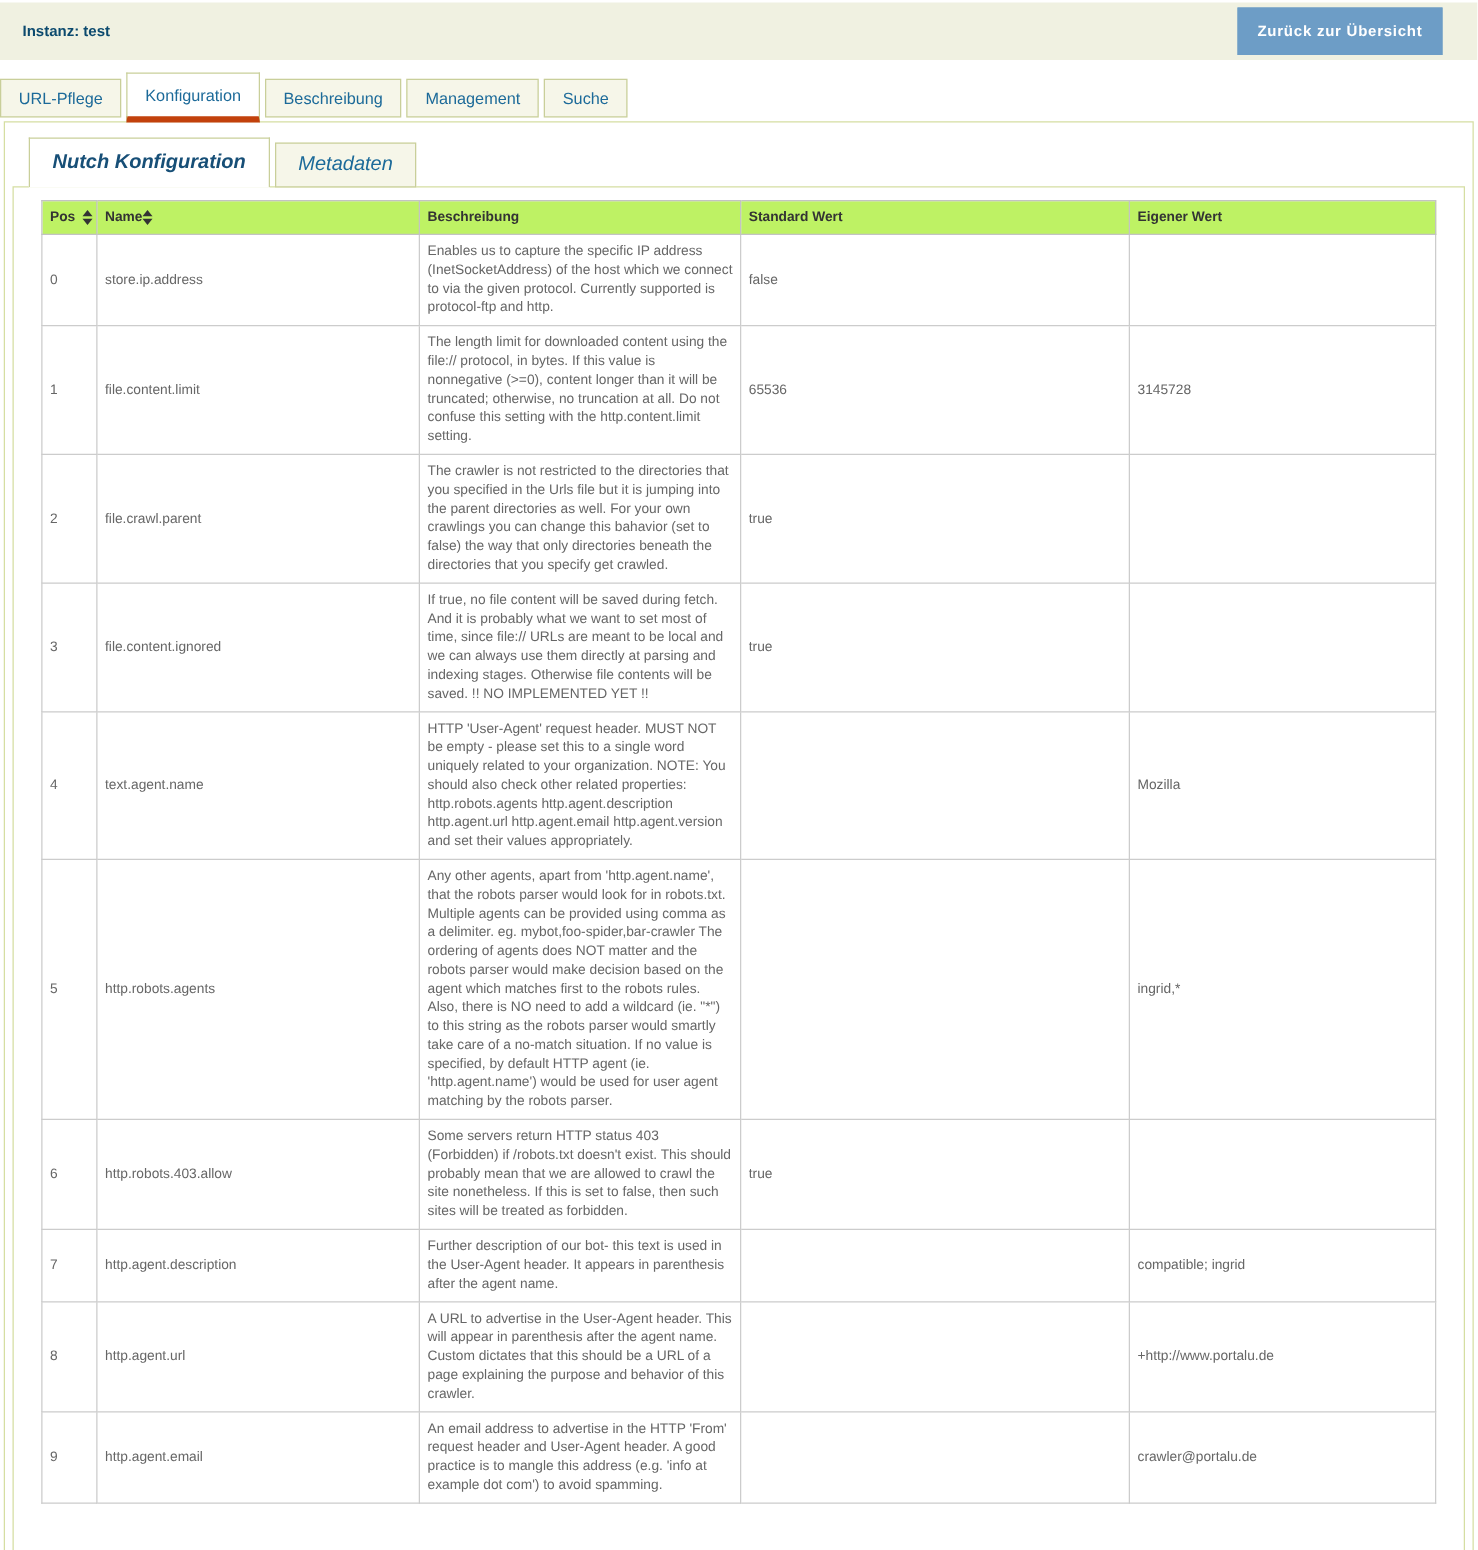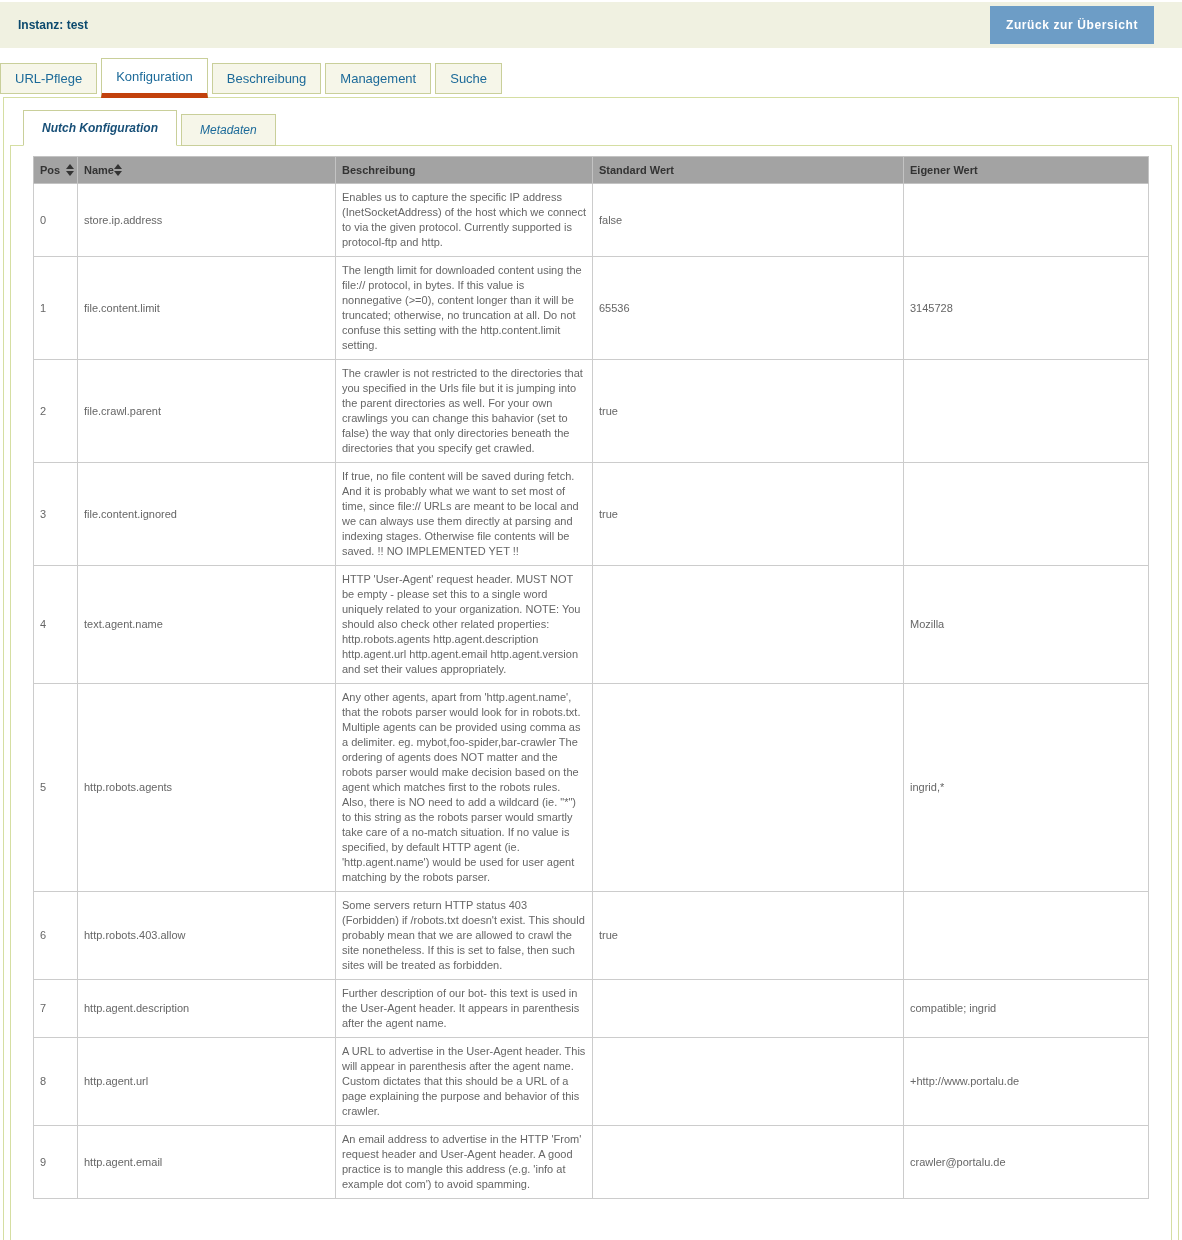--- a/index.html
+++ b/index.html
@@ -69,21 +69,21 @@
   .sub-tabs {
     display: flex;
     gap: 4px;
     margin-left: 19px;
     align-items: flex-end;
     position: relative;
     z-index: 2;
     margin-bottom: -1px;
   }
   .subtab {
-    font-size: 12px;
+    font-size: 16px;
     font-style: italic;
     color: #1c6a99;
     background: #f6f6e9;
     border: 1px solid #c9cf9a;
     padding: 8px 18px;
     cursor: pointer;
     white-space: nowrap;
   }
   .subtab.active {
     background: #ffffff;
@@ -100,21 +100,21 @@
     min-height: 1100px;
     background: #ffffff;
   }
   
   table.cfg {
     border-collapse: collapse;
     table-layout: fixed;
     width: 1115px;
   }
   table.cfg th {
-    background: #a3a3a3;
+    background: #bef264;
     font-size: 11px;
     font-weight: bold;
     color: #333333;
     text-align: left;
     padding: 7px 6px;
     border: 1px solid #c3c3c3;
     vertical-align: middle;
   }
   table.cfg td {
     font-size: 11px;

